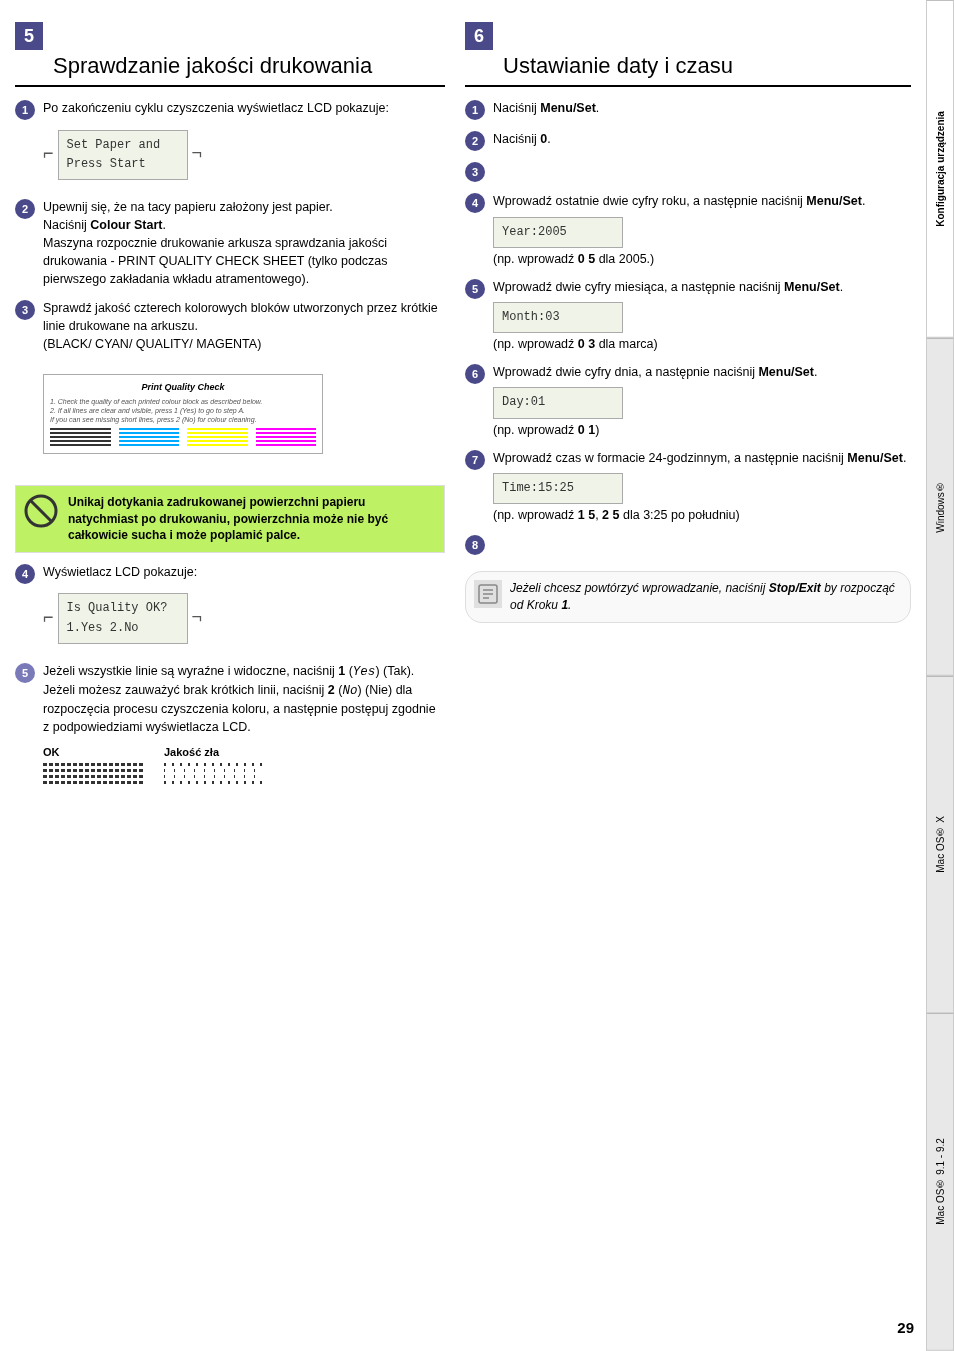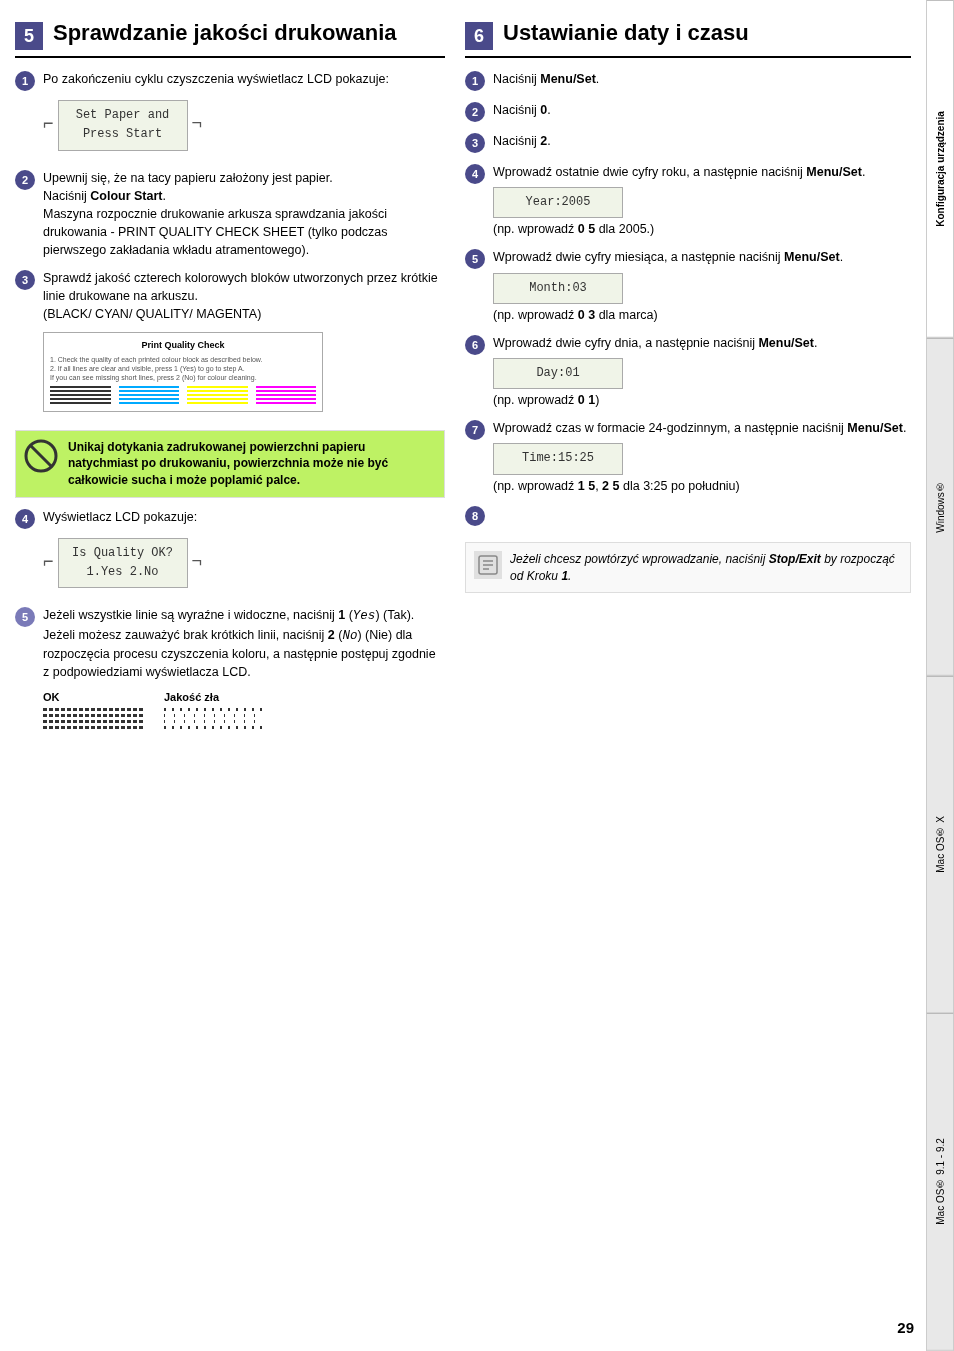--- a/index.html
+++ b/index.html
@@ -92,22 +92,23 @@
       display: flex;
       align-items: center;
       justify-content: center;
       margin-right: 10px;
       flex-shrink: 0;
       margin-top: 2px;
     }
 
     .section-title {
       font-size: 22px;
-      font-weight: bold;
+      font-weight: normal;
       line-height: 1.2;
+      margin-top: 33px;
     }
 
     
     .step {
       display: flex;
       align-items: flex-start;
       margin-bottom: 10px;
     }
 
     .step-circle {
@@ -141,21 +142,20 @@
       background: #f0f4e8;
       border: 1px solid #aaa;
       font-family: 'Courier New', monospace;
       font-size: 12px;
       padding: 5px 8px;
       margin: 6px 0 2px 0;
       display: inline-block;
       min-width: 130px;
       line-height: 1.6;
       color: #333;
-      text-align: center;
     }
 
     .lcd-arrow-wrap {
       display: flex;
       align-items: center;
       margin: 6px 0;
     }
 
     .lcd-arrow-left {
       font-size: 18px;
@@ -165,25 +165,26 @@
 
     .lcd-arrow-right {
       font-size: 18px;
       margin-left: 4px;
       color: #555;
     }
 
     
     .print-check-box {
       border: 1px solid #aaa;
-      margin: 8px 0;
+      margin: 21px 0;
       padding: 6px;
       width: 280px;
       min-height: 80px;
       background: #fff;
+      font-style: italic;
     }
 
     .print-check-header {
       font-size: 9px;
       font-weight: bold;
       text-align: center;
       margin-bottom: 3px;
     }
 
     .print-check-text {
@@ -425,23 +426,20 @@
 
       <div class="step">
         <div class="step-circle">2</div>
         <div class="step-content">
           <span>Naciśnij <strong>0</strong>.</span>
         </div>
       </div>
 
       <div class="step">
         <div class="step-circle">3</div>
-        <div class="step-content">
-          <span>Naciśnij <strong>2</strong>.</span>
-        </div>
       </div>
 
       <div class="step">
         <div class="step-circle">4</div>
         <div class="step-content">
           <span>Wprowadź ostatnie dwie cyfry roku, a następnie naciśnij <strong>Menu/Set</strong>.</span>
           <div class="lcd-box">Year:2005</div><br>
           <span>(np. wprowadź <strong>0 5</strong> dla 2005.)</span>
         </div>
       </div>
@@ -470,21 +468,21 @@
           <span>Wprowadź czas w formacie 24-godzinnym, a następnie naciśnij <strong>Menu/Set</strong>.</span>
           <div class="lcd-box">Time:15:25</div><br>
           <span>(np. wprowadź <strong>1 5</strong>, <strong>2 5</strong> dla 3:25 po południu)</span>
         </div>
       </div>
 
       <div class="step">
         <div class="step-circle">8</div>
       </div>
 
-      <div class="note-box" style="margin-top:16px;">
+      <div class="note-box" style="margin-top:16px;border-radius:17px;">
         <div class="note-icon">
           <svg width="24" height="24" viewBox="0 0 24 24">
             <rect x="3" y="3" width="18" height="18" rx="2" fill="none" stroke="#888" stroke-width="1.5"></rect>
             <line x1="7" y1="8" x2="17" y2="8" stroke="#888" stroke-width="1.5"></line>
             <line x1="7" y1="12" x2="17" y2="12" stroke="#888" stroke-width="1.5"></line>
             <line x1="7" y1="16" x2="13" y2="16" stroke="#888" stroke-width="1.5"></line>
           </svg>
         </div>
         <div class="note-text">
           <em>Jeżeli chcesz powtórzyć wprowadzanie, naciśnij <strong>Stop/Exit</strong> by rozpocząć od Kroku <strong>1</strong>.</em>

